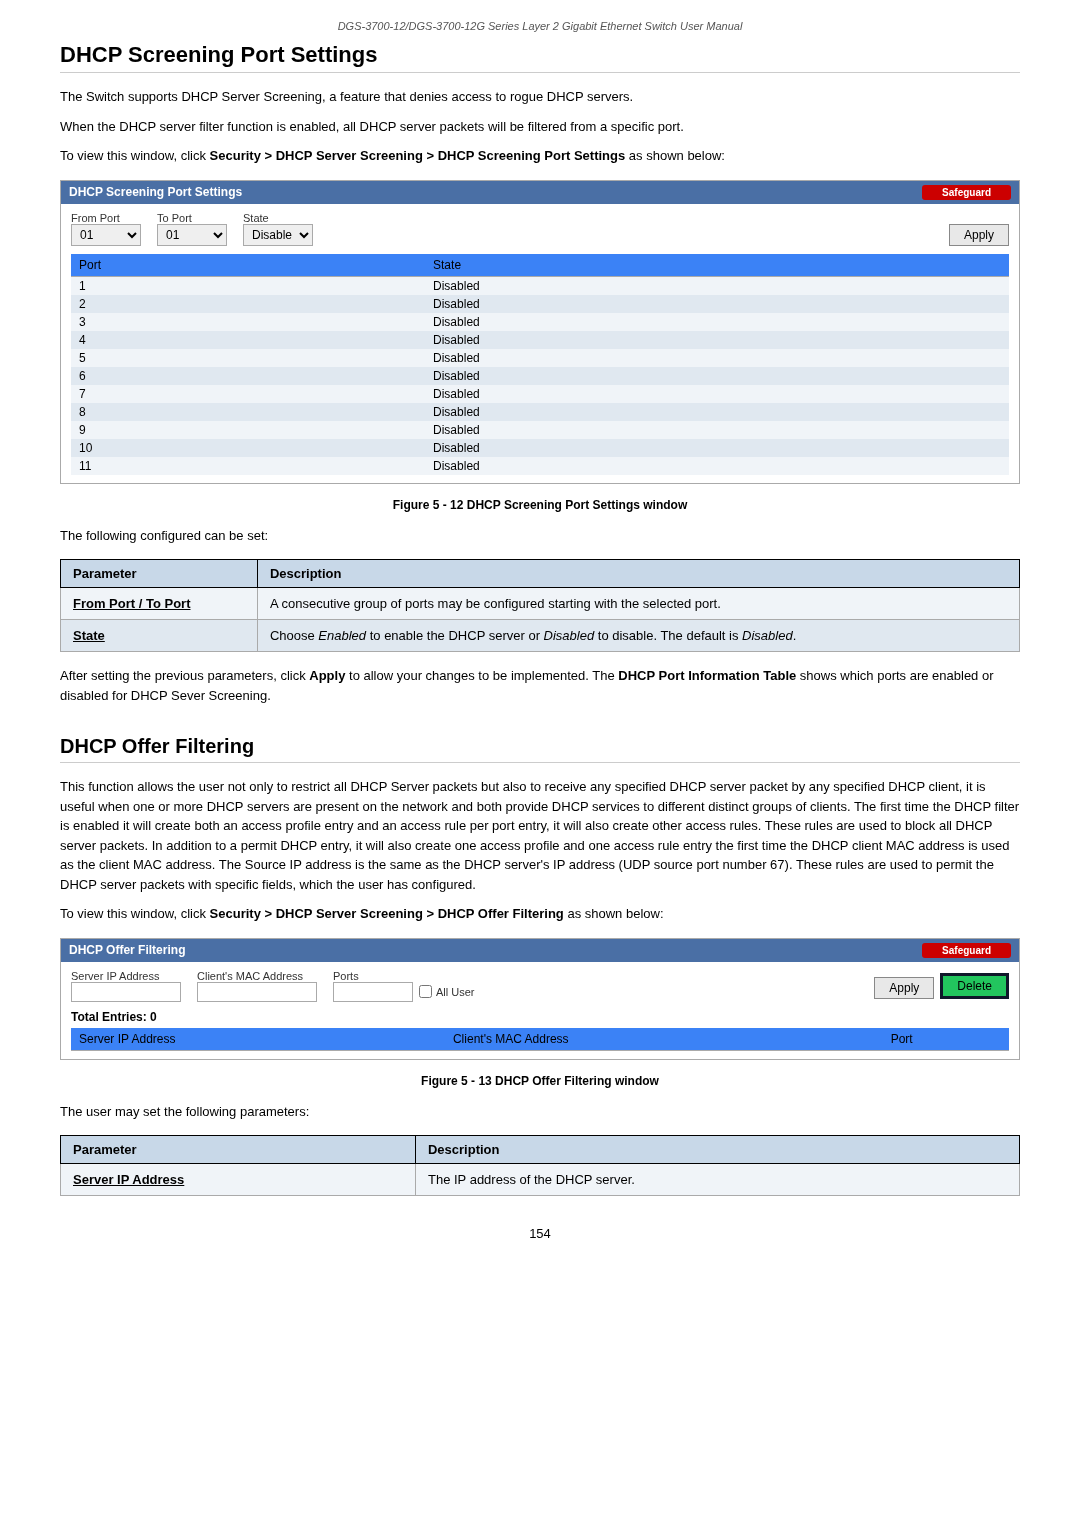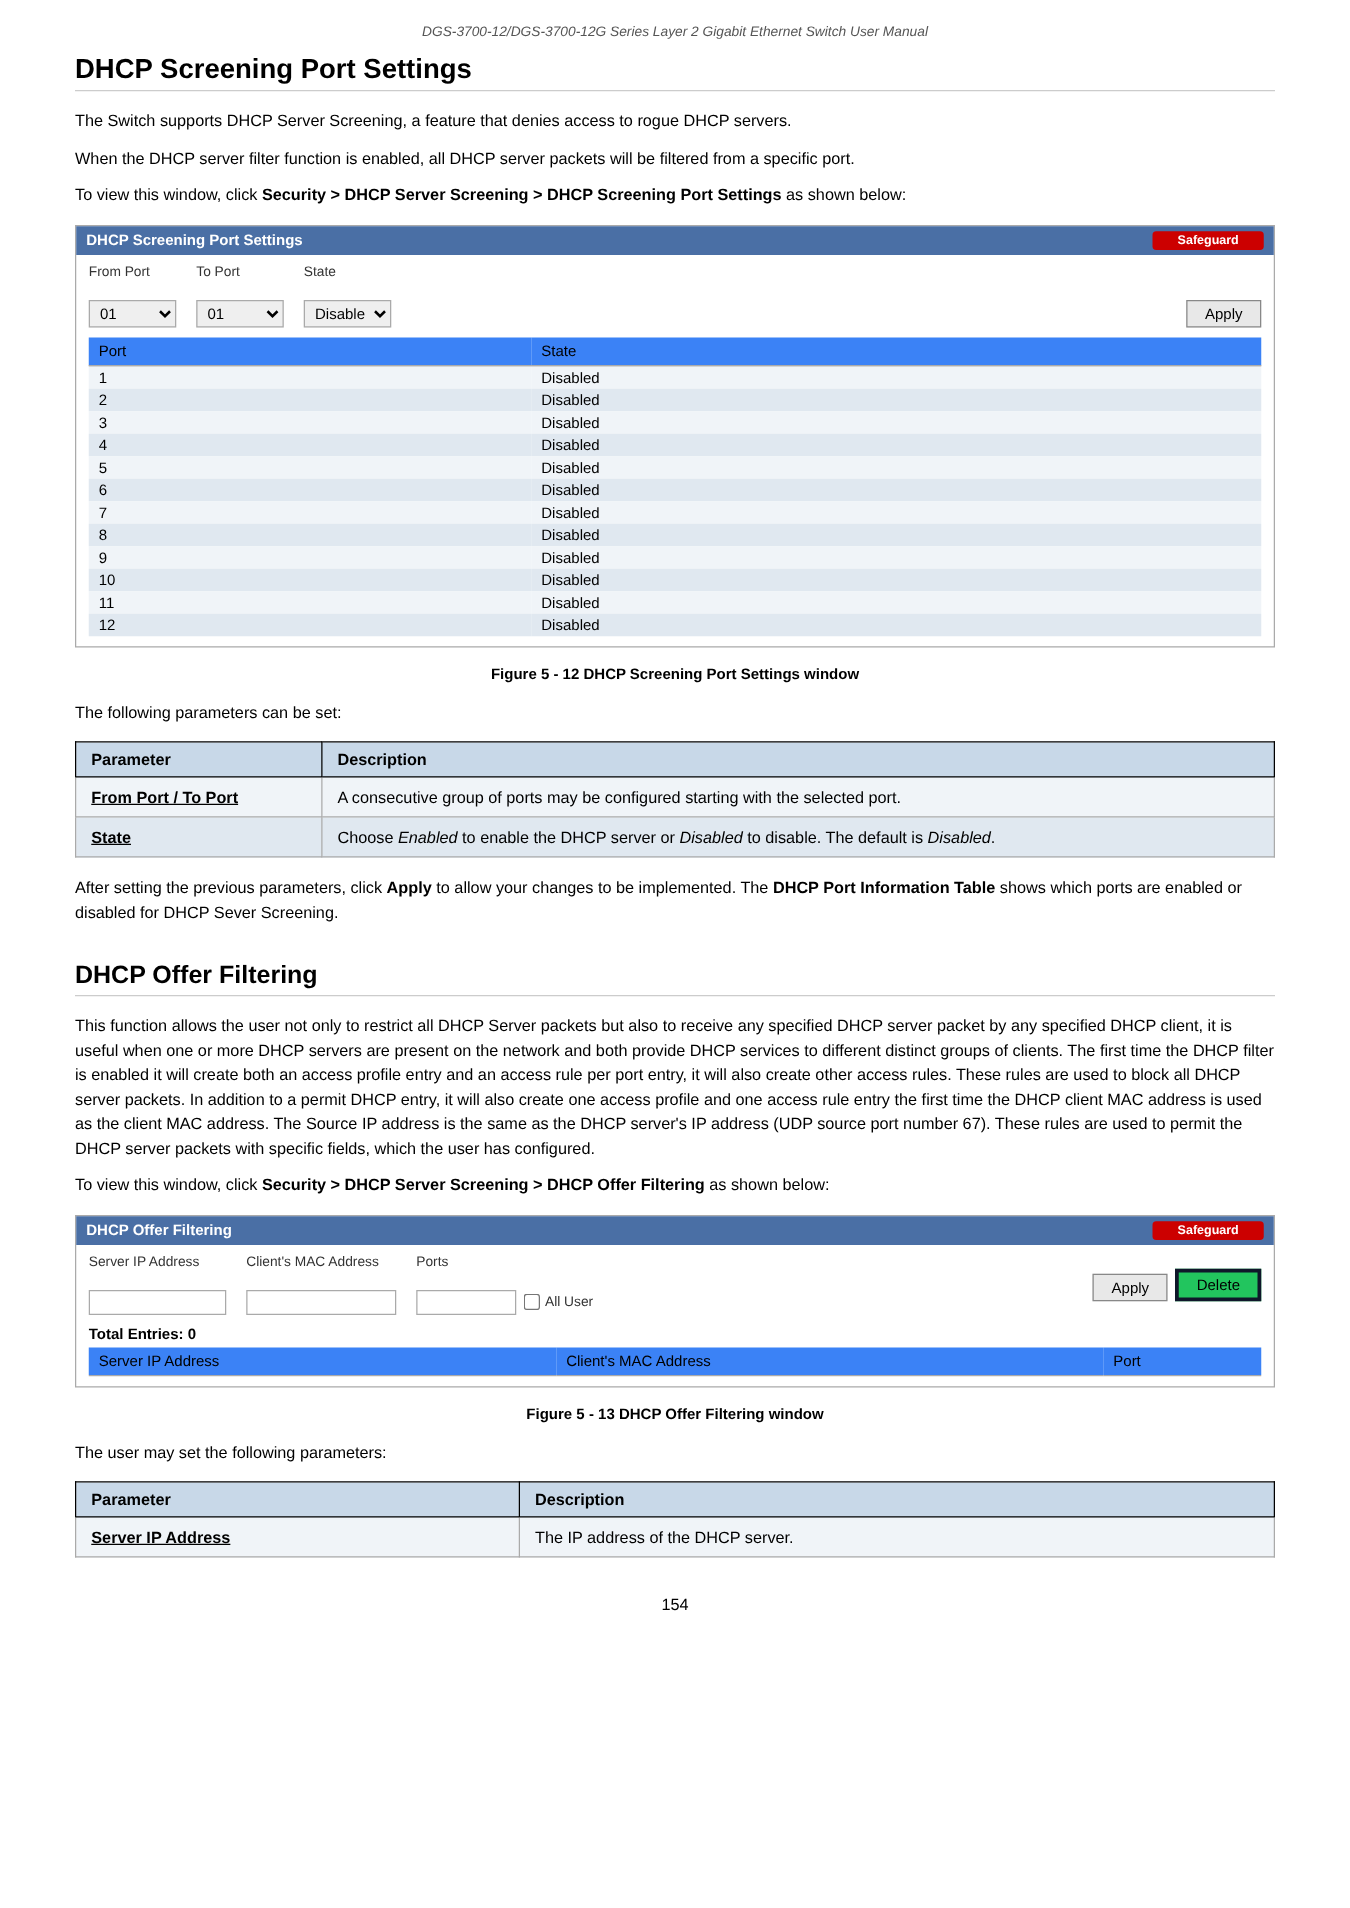--- a/index.html
+++ b/index.html
@@ -68,21 +68,21 @@
     .form-row {
       display: flex;
       align-items: center;
       gap: 16px;
       margin-bottom: 8px;
       flex-wrap: wrap;
     }
     .form-group {
       display: flex;
       flex-direction: column;
-      gap: 16px;
+      gap: 0;
     }
     .form-group label {
       font-size: 11px;
       color: #333;
     }
     .form-group select, .form-group input {
       padding: 2px 4px;
       font-size: 12px;
       border: 1px solid #aaa;
     }
@@ -274,32 +274,28 @@
               <td>Disabled</td>
             </tr>
             <tr>
               <td>10</td>
               <td>Disabled</td>
             </tr>
             <tr>
               <td>11</td>
               <td>Disabled</td>
             </tr>
-            <tr>
-              <td>12</td>
-              <td>Disabled</td>
-            </tr>
           </tbody>
       </table>
     </div>
   </div>
 </div>
 
 <div class="figure-caption">Figure 5 - 12 DHCP Screening Port Settings window</div>
-<p>The following parameters can be set:</p>
+<p>The following configured can be set:</p>
 
 <table class="param-table">
   <thead>
     <tr>
       <th>Parameter</th>
       <th>Description</th>
     </tr>
   </thead>
   <tbody>
     <tr>

